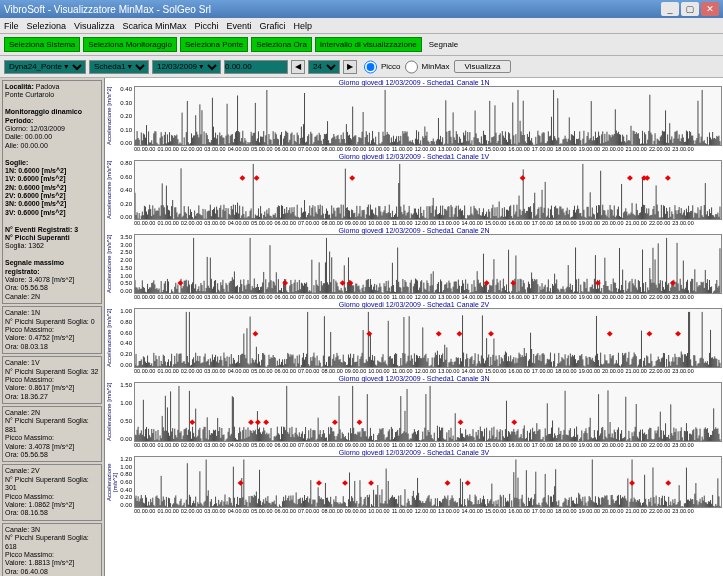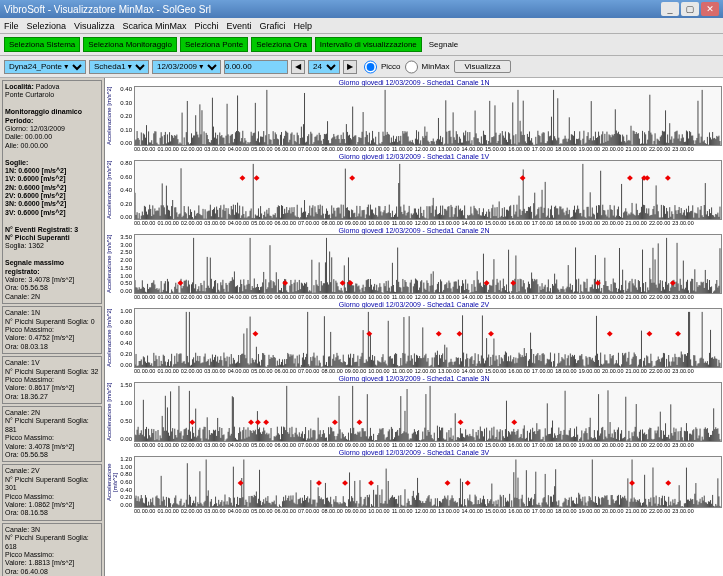--- a/index.html
+++ b/index.html
@@ -4,21 +4,21 @@
 <style>
 * { margin: 0; padding: 0; box-sizing: border-box; font-family: Tahoma, sans-serif; }
 body { width: 723px; height: 576px; background: #d4d0c8; overflow: hidden; font-size: 9px; }
 .titlebar { height: 18px; background: linear-gradient(#6b9fd8,#4a7bb8); color: #fff; display: flex; align-items: center; padding: 0 4px; font-size: 10px; }
 .titlebar .title { flex: 1; }
 .titlebar .btn { width: 18px; height: 14px; background: #e8e8e8; margin-left: 2px; display: flex; align-items: center; justify-content: center; color: #333; font-size: 9px; border-radius: 2px; }
 .titlebar .btn.close { background: #d86b6b; color: #fff; }
 .menubar { height: 16px; background: #e8e8e8; display: flex; align-items: center; padding: 0 4px; gap: 8px; font-size: 9px; border-bottom: 1px solid #b0b0b0; }
 .toolbar { height: 22px; background: #e8e8e8; display: flex; align-items: center; padding: 2px 4px; gap: 3px; border-bottom: 1px solid #b0b0b0; }
 .toolbar .grp { background: #00c800; color: #000; padding: 2px 4px; font-size: 8px; border: 1px solid #008800; }
-.toolbar select, .toolbar input { font-size: 8px; height: 14px; border: 1px solid #888; background: #7dd3fc; }
+.toolbar select, .toolbar input { font-size: 8px; height: 14px; border: 1px solid #888; background: #0f766e; }
 .toolbar .nav { width: 14px; height: 14px; background: #e0e0e0; border: 1px solid #888; display: inline-flex; align-items: center; justify-content: center; font-size: 8px; }
 .toolbar .sig { margin-left: 4px; font-size: 8px; display: flex; align-items: center; gap: 4px; }
 .toolbar button.vis { font-size: 8px; padding: 1px 10px; border: 1px solid #888; background: #e8e8e8; border-radius: 2px; }
 .main { display: flex; height: 520px; }
 .sidebar { width: 105px; background: #d4d0c8; border-right: 1px solid #888; padding: 2px; font-size: 7px; line-height: 1.2; overflow: hidden; }
 .sidebar .box { border: 1px solid #888; background: #d4d0c8; margin-bottom: 2px; padding: 2px; }
 .sidebar .b { font-weight: bold; }
 .charts { flex: 1; background: #fff; padding: 1px; overflow: hidden; }
 .chart { position: relative; margin-bottom: 1px; }
 .chart .title { text-align: center; font-size: 7px; color: #00a; }

